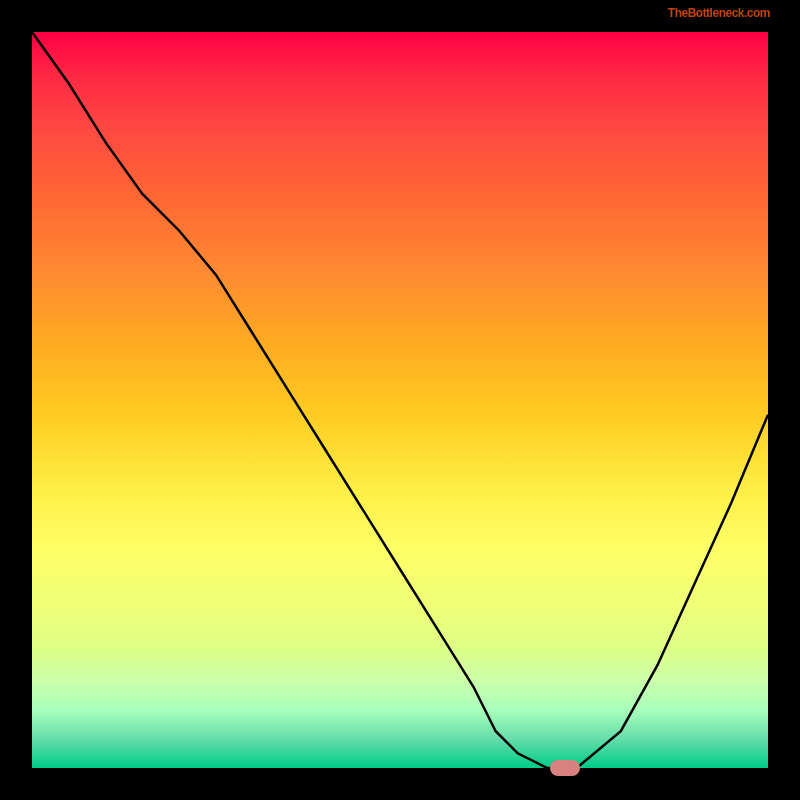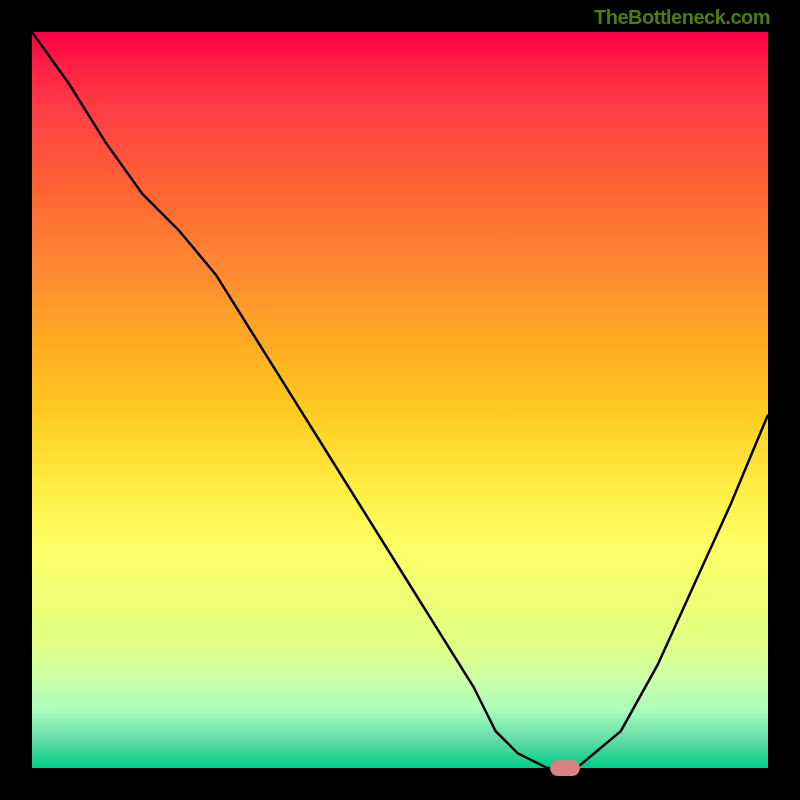--- a/index.html
+++ b/index.html
@@ -38,23 +38,23 @@
       #66ddaa 96%,
       #00cc88 100%
     );
     border: 2px solid #000;
     box-sizing: border-box;
   }
   .watermark {
     position: absolute;
     top: 6px;
     right: 30px;
-    font-size: 20px;
+    font-size: 12px;
     font-weight: bold;
-    color: #4d7c0f;
+    color: #c2410c;
     letter-spacing: -0.5px;
   }
   .curve-svg {
     position: absolute;
     left: 0;
     top: 0;
     width: 100%;
     height: 100%;
   }
   .marker {

